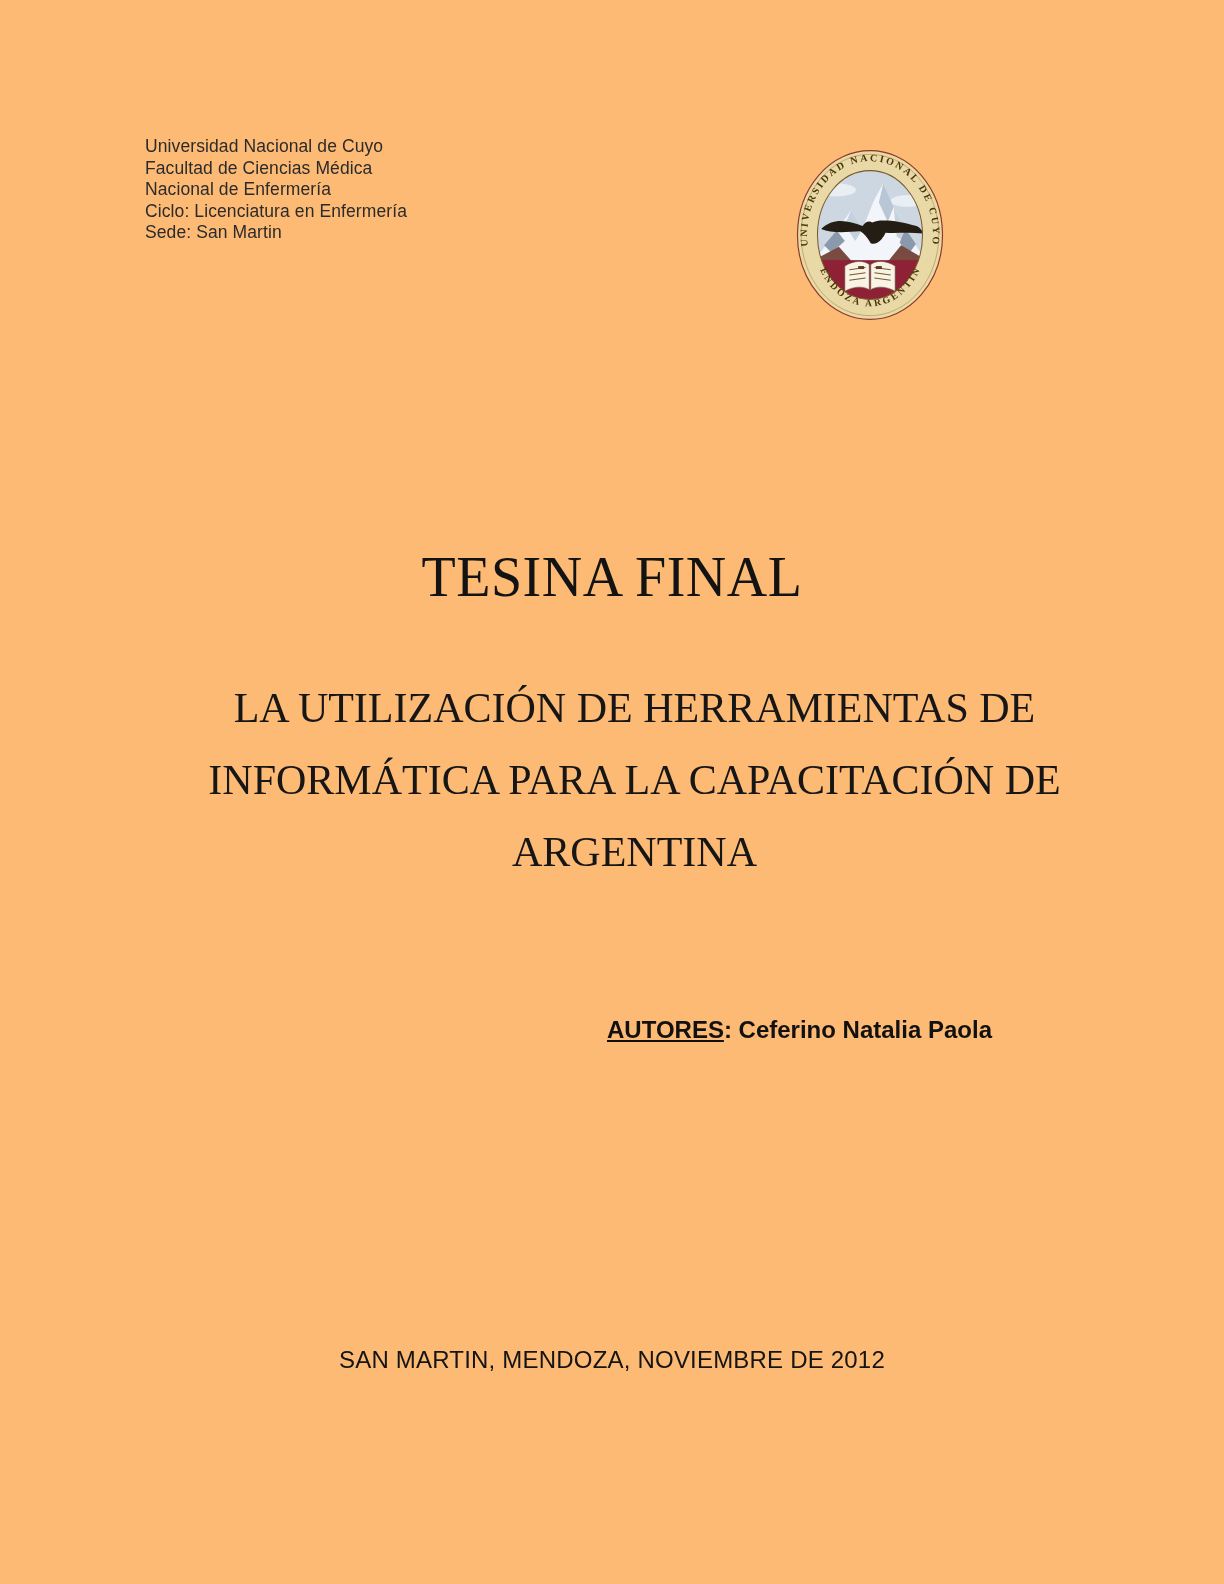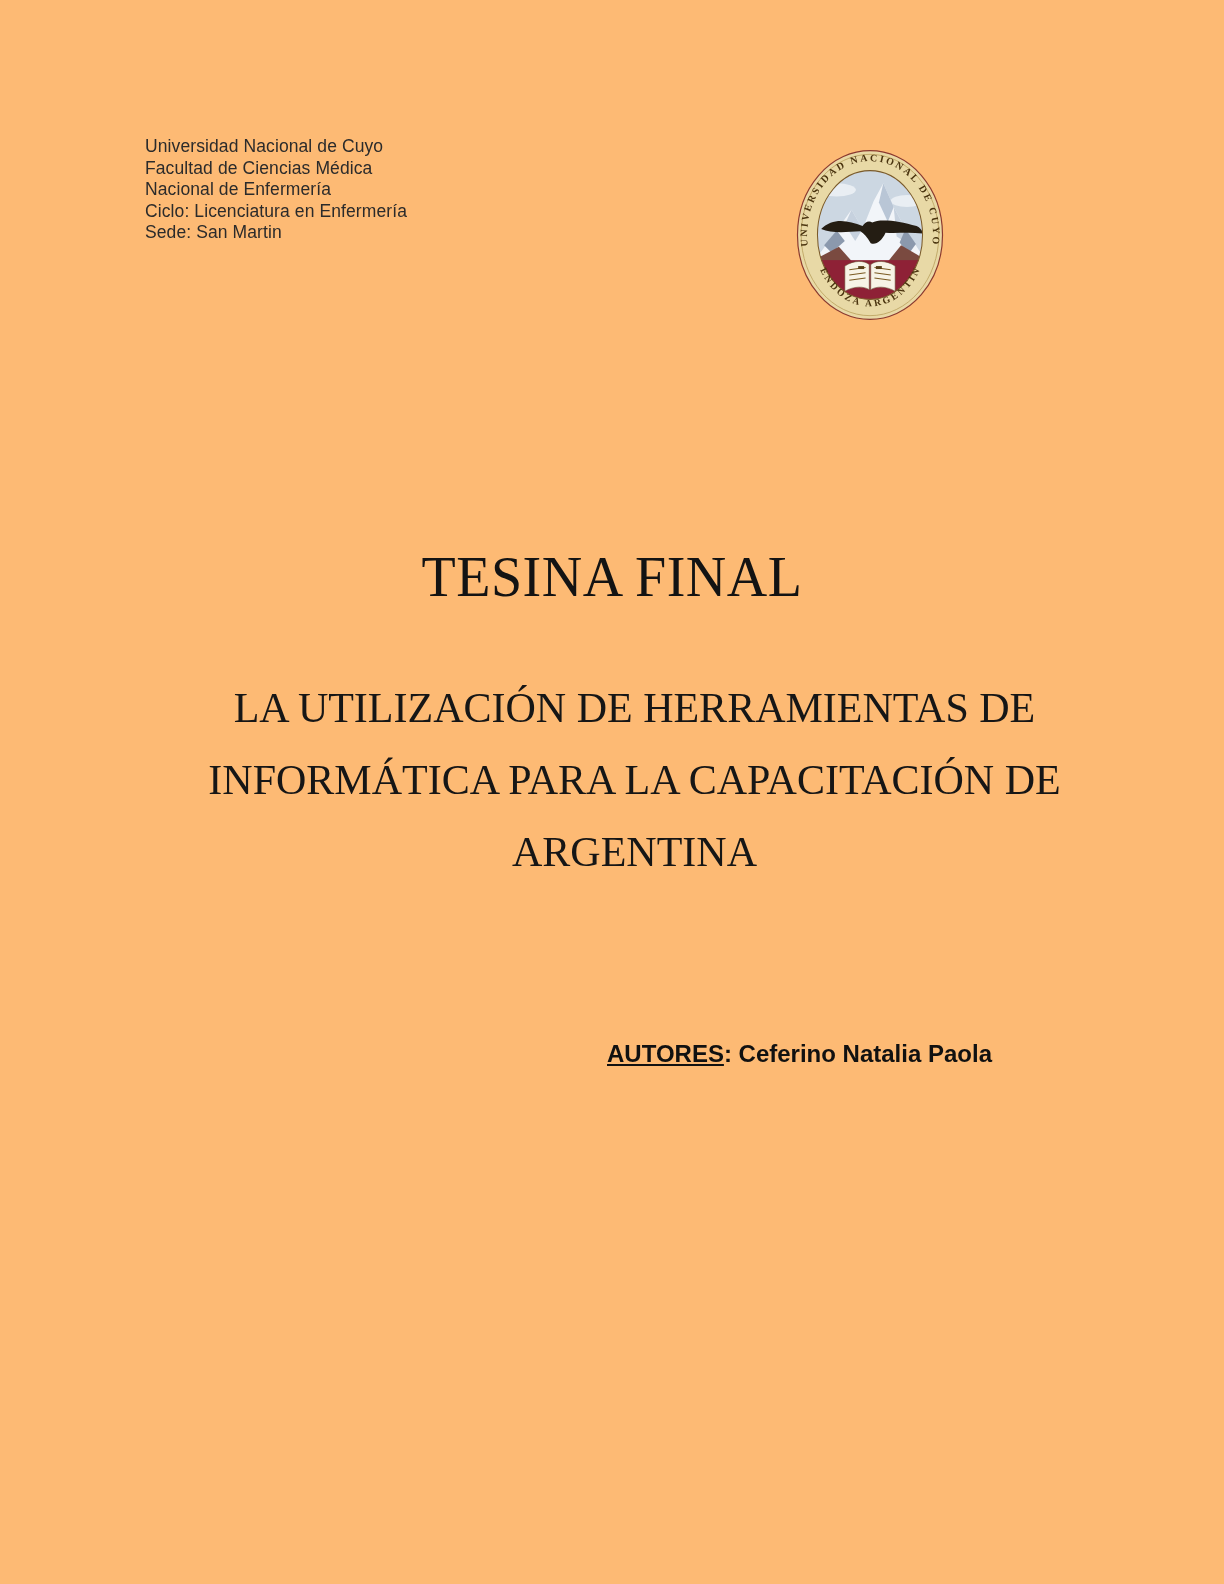--- a/index.html
+++ b/index.html
@@ -82,21 +82,21 @@
     font-size: 42px;
     line-height: 72px;
     color: #161616;
   }
   .subtitle .line { white-space: nowrap; padding-left: 45px; }
 
   
   .authors-line1 {
     position: absolute;
     left: 607px;
-    top: 1040px;
+    top: 1016px;
     font-weight: bold;
     font-size: 24px;
     color: #111;
     white-space: nowrap;
     text-align: center;
   }
   .authors-label { text-decoration: underline; }
   .authors-line2 {
     position: absolute;
     left: 736px;
@@ -194,14 +194,15 @@
 
   <div class="subtitle">
     <div class="line">LA UTILIZACIÓN DE HERRAMIENTAS DE</div>
     <div class="line">INFORMÁTICA PARA LA CAPACITACIÓN DE</div>
     <div class="line">ARGENTINA</div>
   </div>
 
   <div class="authors-line1"><span class="authors-label">AUTORES</span><span>: Ceferino Natalia Paola</span></div>
 
 
+  <div class="footer-line">SAN MARTIN, MENDOZA, NOVIEMBRE DE 2012</div>
 
 </div>
 
 </body></html>

